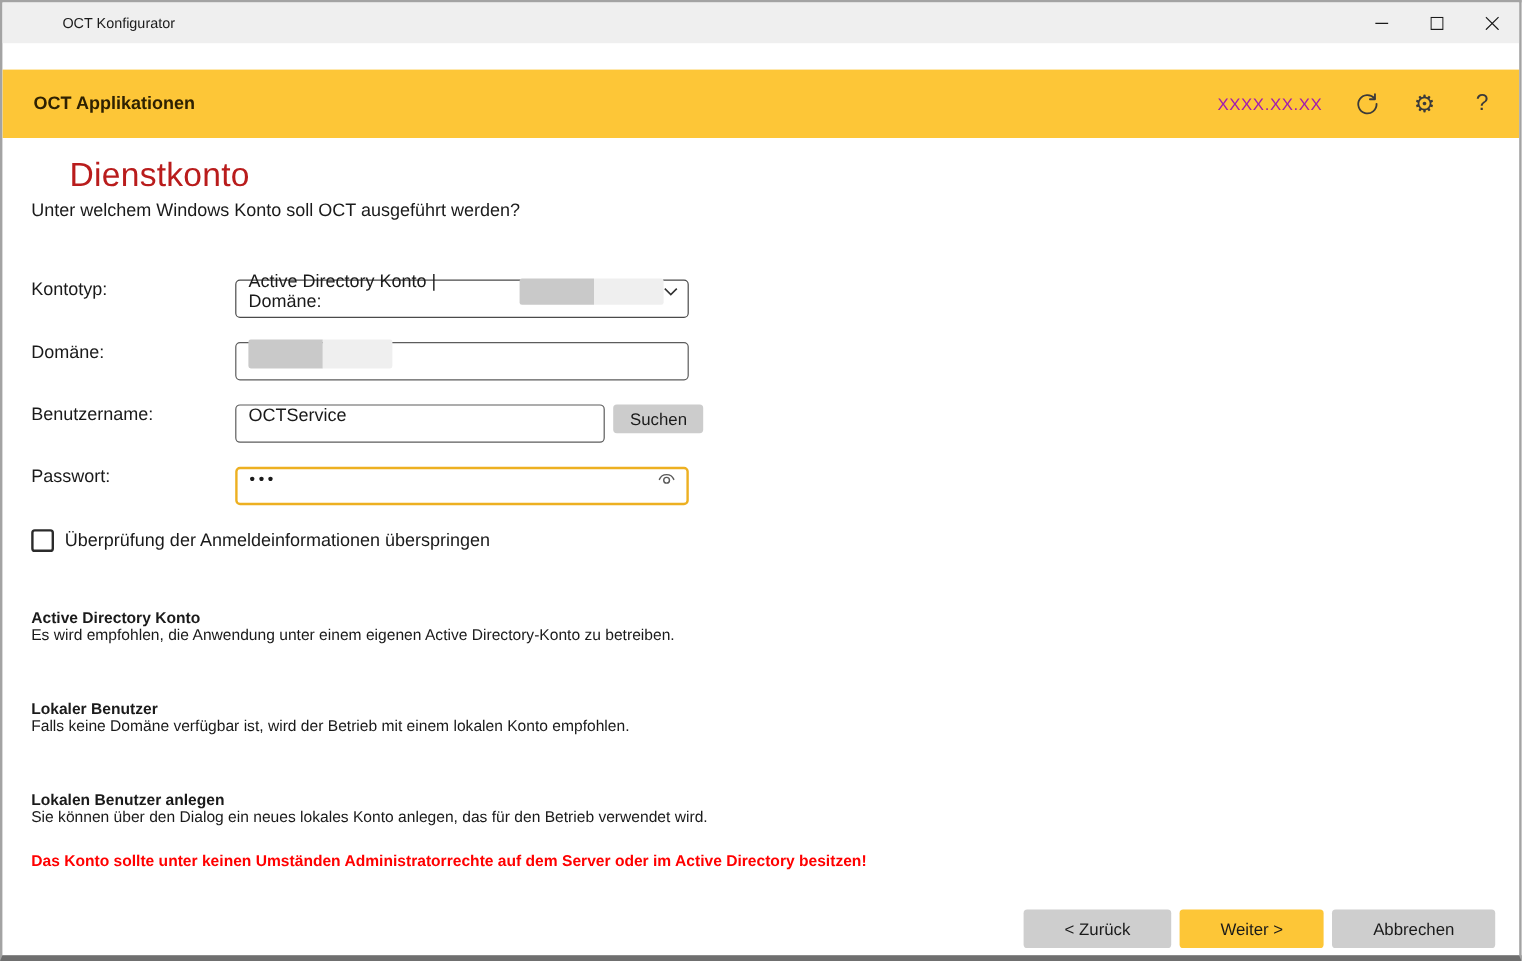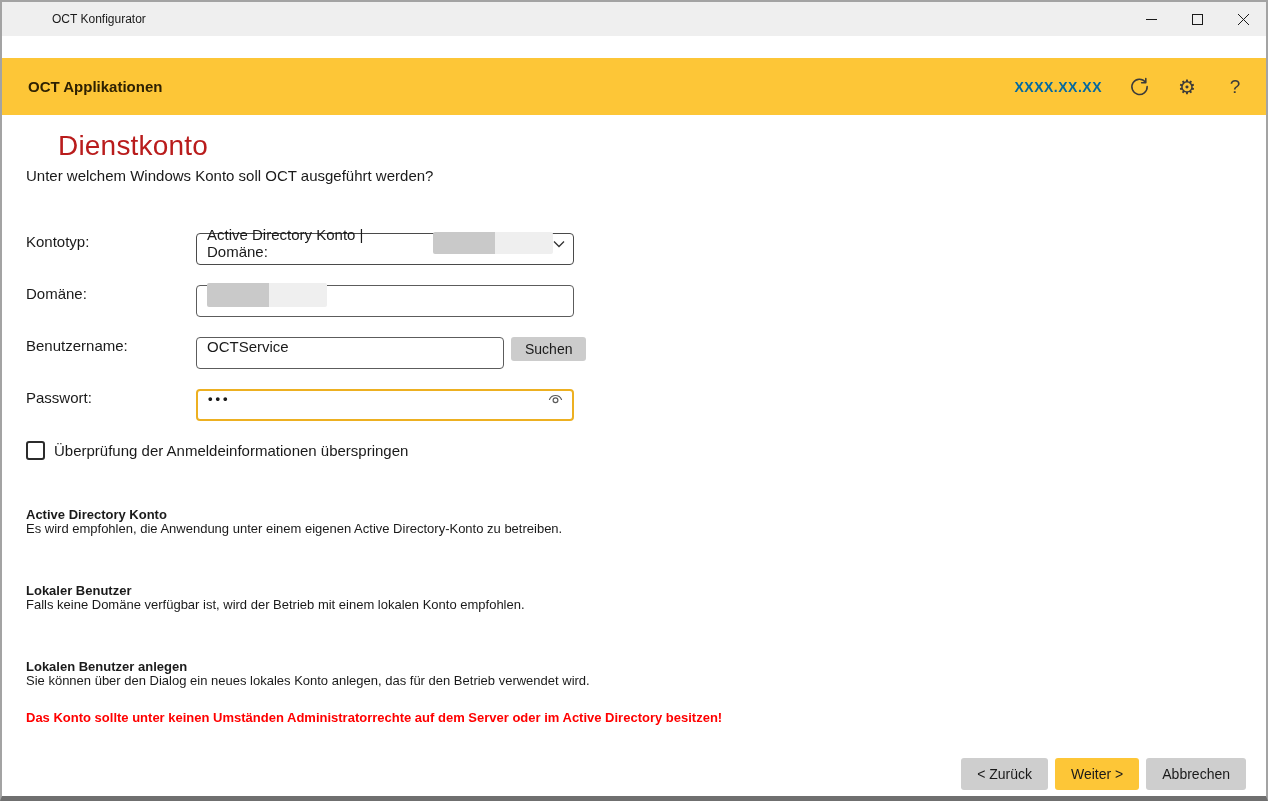--- a/index.html
+++ b/index.html
@@ -47,21 +47,21 @@
     padding: 0 20px 0 26px;
     margin-top: 22px;
   }
   .appbar-title {
     font-size: 15px;
     font-weight: bold;
     color: #2e2102;
     flex: 1;
   }
   .appbar-right { display: flex; align-items: center; gap: 26px; }
-  .appbar-version { font-size: 14px; font-weight: bold; color: #0369a1; letter-spacing: .5px; }
+  .appbar-version { font-size: 14px; font-weight: normal; color: #a21caf; letter-spacing: .5px; }
   .appbar-icon { display:flex; align-items:center; justify-content:center; width:22px; height:22px; color:#3a3a3a; }
   .help-glyph { font-size: 19px; color: #3a3a3a; font-weight: 400; }
   .gear-glyph { font-size: 20px; color: #3a3a3a; line-height: 1; }
   
   .content { padding: 15px 24px 0 24px; }
   .page-title { font-size: 28px; font-weight: 400; color: #b91c1c; letter-spacing: .2px; margin-left: 32px; }
   .page-subtitle { font-size: 15px; margin-top: 5px; color: #1a1a1a; }
   .form { margin-top: 49px; }
   .form-row { display: flex; align-items: flex-start; margin-bottom: 20px; height: 32px; }
   .form-label { width: 170px; font-size: 15px; color: #1a1a1a; }
@@ -125,21 +125,21 @@
     color: #FF0000;
   }
   
   .footer {
     position: absolute;
     right: 20px; bottom: 6px;
     display: flex; gap: 7px;
   }
   .btn {
     height: 32px;
-    padding: 0 16px;
+    padding: 0 34px;
     border: none;
     border-radius: 3px;
     font-size: 14px;
     font-family: inherit;
     color: #1a1a1a;
     cursor: default;
   }
   .btn-gray { background: #cecece; }
   .btn-primary { background: #FDC637; }
 </style>

